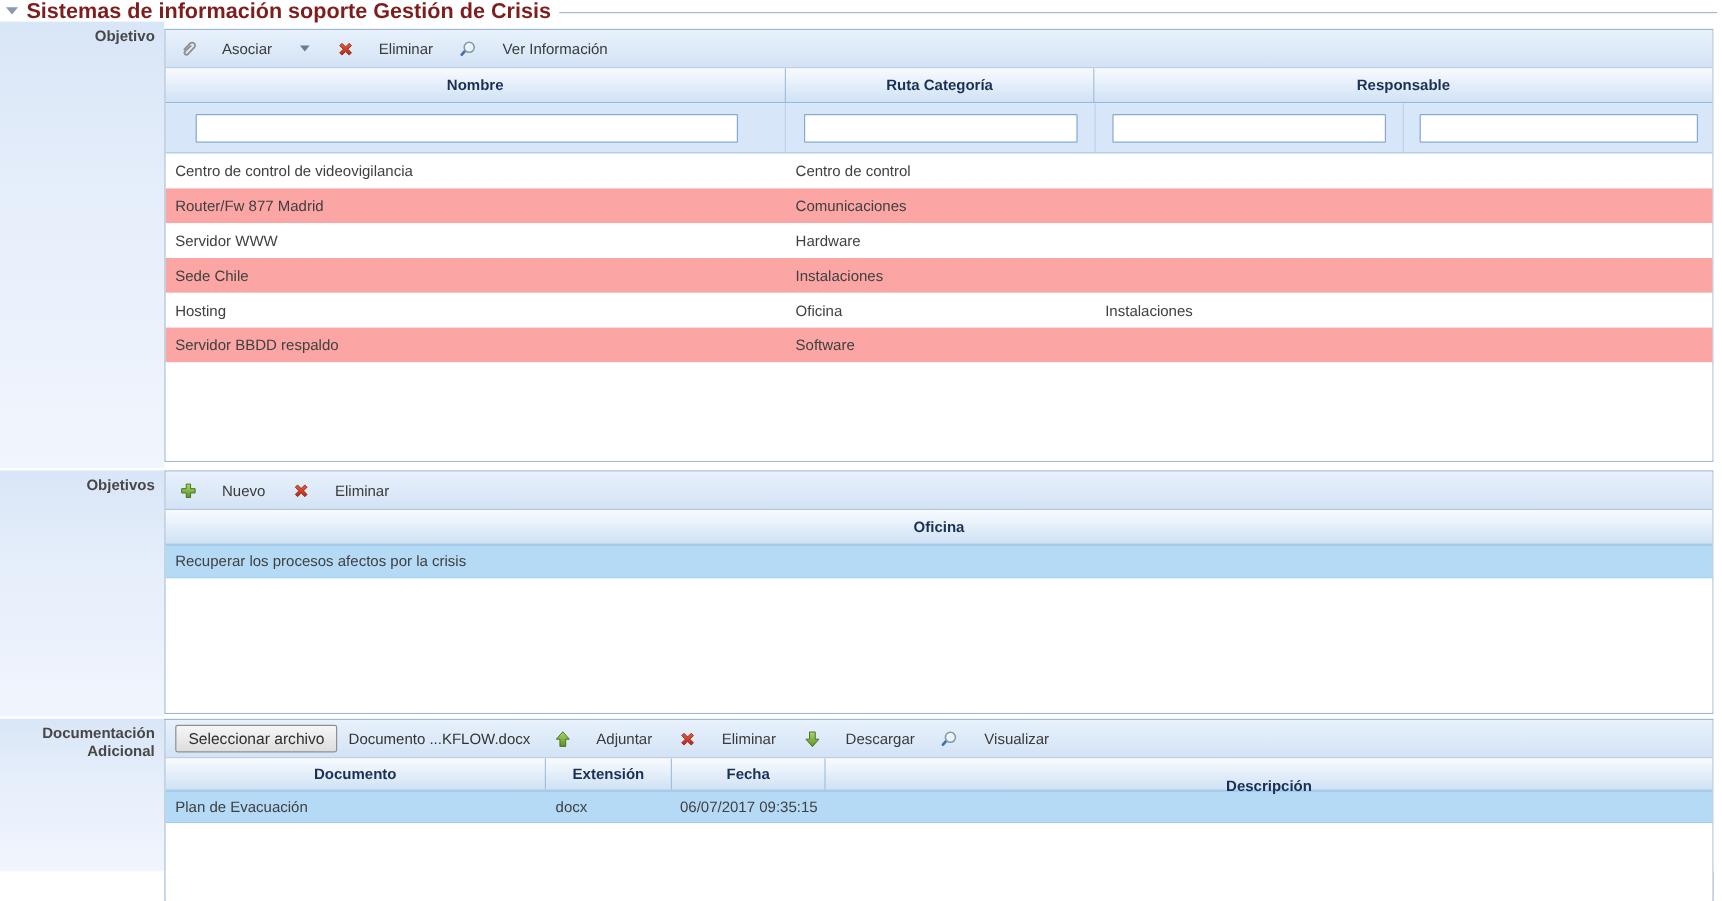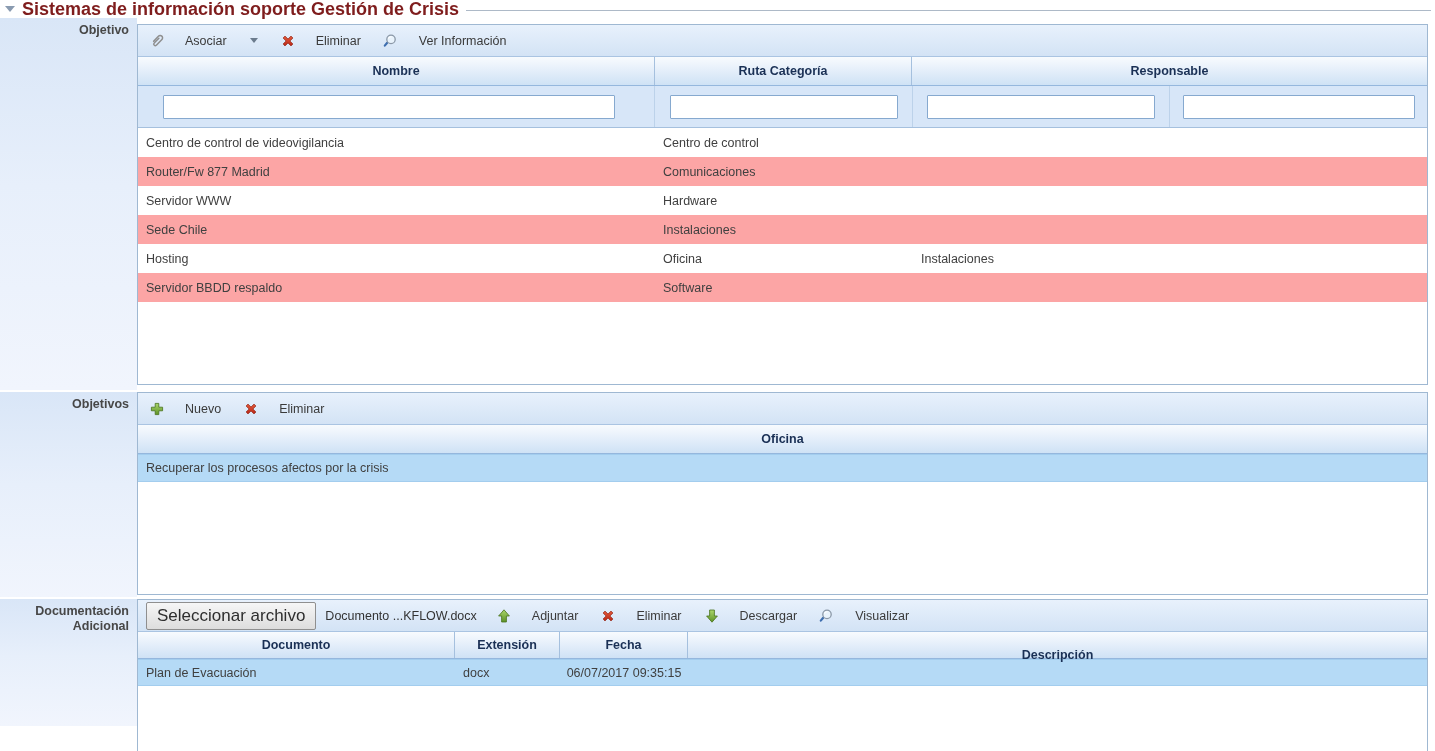--- a/index.html
+++ b/index.html
@@ -27,21 +27,21 @@
   
   .toolbar { height:32px; display:flex; align-items:center; padding:0 8px;
     background:linear-gradient(180deg,#eaf2fd 0%, #dcc 0%, #e8f1fc 0%, #d3e3f5 100%);
     border-bottom:1px solid #aac4e2; }
   .tb-btn { display:inline-flex; align-items:center; gap:20px; margin-right:16px;
     color:#3a3a3a; cursor:pointer; padding:2px 3px; white-space:nowrap; }
   .tb-btn svg { display:block; }
   .drop-arrow { width:0; height:0; border-left:4px solid transparent; border-right:4px solid transparent;
     border-top:5px solid #6b7b8d; margin-left:3px; }
   .file-btn { background:linear-gradient(180deg,#f6f6f6,#dddddd); border:1px solid #8f8f8f;
-    border-radius:2px; padding:3px 10px; color:#2e2e2e; cursor:pointer; margin-right:9px; font-size:17px; }
+    border-radius:2px; padding:3px 10px; color:#2e2e2e; cursor:pointer; margin-right:9px; font-size:13px; }
   .file-name { margin-right:16px; color:#333; }
 
   
   .grid-header { display:flex; height:29px;
     background:linear-gradient(180deg,#f8fbfe 0%, #e4eefa 50%, #cfe2f5 100%);
     border-bottom:1px solid #95b7dd; }
   .hcell { display:flex; align-items:center; justify-content:center; font-weight:bold;
     color:#1a3055; border-right:1px solid #a5c0de; cursor:pointer; height:100%; }
   .hcell:last-child { border-right:none; }
 

